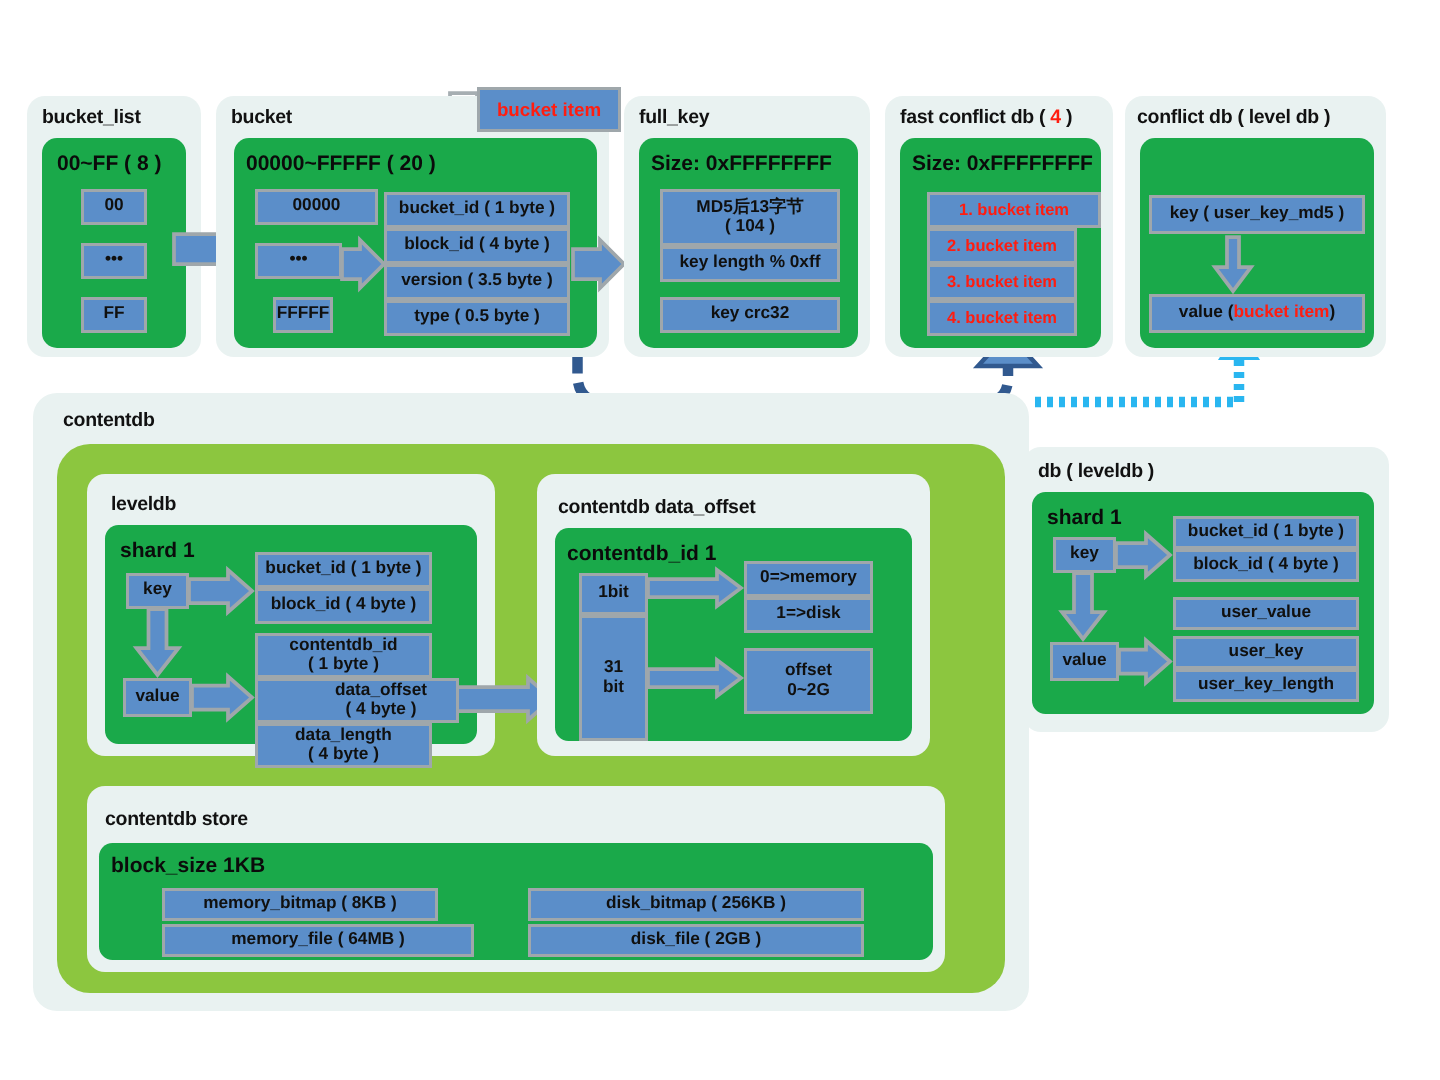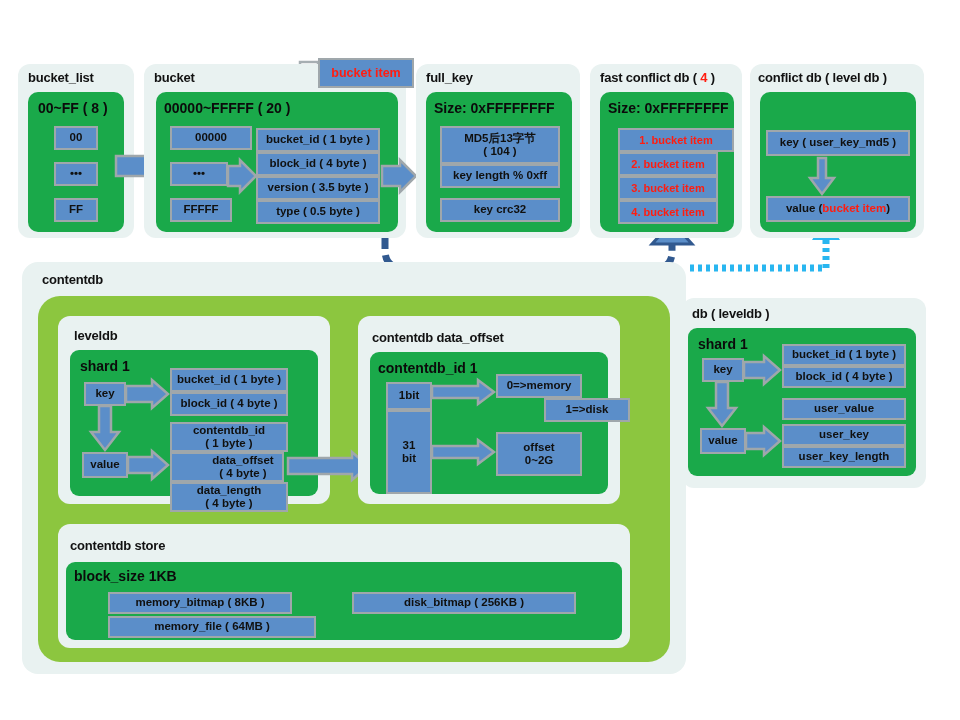--- a/index.html
+++ b/index.html
@@ -108,21 +108,21 @@
       <polygon points="116,156 148,156 148,150 164,166 148,182 148,176 116,176" fill="#5b8ec9" stroke="#9fa7ab" stroke-width="2.5"></polygon>
     </g>
   </svg>
 
   <div class="panel" style="left:144px;top:64px;width:262px;height:174px;"></div>
   <div class="panel-title" style="left:154px;top:70px;">bucket</div>
   <div class="green" style="left:156px;top:92px;width:242px;height:140px;"></div>
   <div class="green-title" style="left:164px;top:100px;">00000~FFFFF ( 20 )</div>
   <div class="bbox" style="left:170px;top:126px;width:82px;height:24px;">00000</div>
   <div class="bbox" style="left:170px;top:162px;width:58px;height:24px;">•••</div>
-  <div class="bbox" style="left:170px;top:198px;width:62px;height:24px;">FFFFF</div>
+  <div class="bbox" style="left:182px;top:198px;width:40px;height:24px;">FFFFF</div>
 
   <svg class="overlay">
     <polygon points="228,166 240,166 240,160 256,176 240,192 240,186 228,186" fill="#5b8ec9" stroke="#9fa7ab" stroke-width="2.5"></polygon>
   </svg>
 
   <div class="bbox" style="left:256px;top:128px;width:124px;height:24px;">bucket_id ( 1 byte )</div>
   <div class="bbox" style="left:256px;top:152px;width:124px;height:24px;">block_id ( 4 byte )</div>
   <div class="bbox" style="left:256px;top:176px;width:124px;height:24px;">version ( 3.5 byte )</div>
   <div class="bbox" style="left:256px;top:200px;width:124px;height:24px;">type ( 0.5 byte )</div>
 
@@ -186,52 +186,53 @@
     <polygon points="128,457 152,457 152,451 168,465 152,479 152,473 128,473" fill="#5b8ec9" stroke="#9fa7ab" stroke-width="2.5"></polygon>
 
     <polygon points="288,458 352,458 352,452 368,466 352,480 352,474 288,474" fill="#5b8ec9" stroke="#9fa7ab" stroke-width="2.5"></polygon>
   </svg>
 
   <div class="bbox" style="left:170px;top:368px;width:118px;height:24px;">bucket_id ( 1 byte )</div>
   <div class="bbox" style="left:170px;top:392px;width:118px;height:24px;">block_id ( 4 byte )</div>
 
   <div class="bbox" style="left:170px;top:422px;width:118px;height:30px;">contentdb_id
 ( 1 byte )</div>
-  <div class="bbox" style="left:170px;top:452px;width:114px;height:30px;padding-left:32px;">data_offset
+  <div class="bbox" style="left:170px;top:452px;width:136px;height:30px;padding-left:32px;">data_offset
 ( 4 byte )</div>
   <div class="bbox" style="left:170px;top:482px;width:118px;height:30px;">data_length
 ( 4 byte )</div>
 
   <div class="panel" style="left:358px;top:316px;width:262px;height:188px;"></div>
   <div class="panel-title" style="left:372px;top:330px;">contentdb data_offset</div>
   <div class="green sq" style="left:370px;top:352px;width:238px;height:142px;"></div>
   <div class="green-title" style="left:378px;top:360px;">contentdb_id 1</div>
 
   <div class="bbox" style="left:386px;top:382px;width:46px;height:28px;">1bit</div>
   <div class="bbox" style="left:386px;top:410px;width:46px;height:84px;">31
 bit</div>
 
   <svg class="overlay">
     <polygon points="432,386 478,386 478,380 494,392 478,404 478,398 432,398" fill="#5b8ec9" stroke="#9fa7ab" stroke-width="2.5"></polygon>
     <polygon points="432,446 478,446 478,440 494,452 478,464 478,458 432,458" fill="#5b8ec9" stroke="#9fa7ab" stroke-width="2.5"></polygon>
   </svg>
 
   <div class="bbox" style="left:496px;top:374px;width:86px;height:24px;text-align:center;">0=&gt;memory</div>
-  <div class="bbox" style="left:496px;top:398px;width:86px;height:24px;margin-left:48px;">1=&gt;disk</div>
+  <div class="bbox" style="left:496px;top:398px;width:86px;height:24px;">1=&gt;disk</div>
   <div class="bbox" style="left:496px;top:432px;width:86px;height:44px;">offset
 0~2G</div>
 
   <div class="panel" style="left:58px;top:524px;width:572px;height:124px;"></div>
   <div class="panel-title" style="left:70px;top:538px;">contentdb store</div>
   <div class="green sq" style="left:66px;top:562px;width:556px;height:78px;"></div>
   <div class="green-title" style="left:74px;top:568px;">block_size 1KB</div>
 
   <div class="bbox" style="left:108px;top:592px;width:184px;height:22px;">memory_bitmap ( 8KB )</div>
   <div class="bbox" style="left:108px;top:616px;width:208px;height:22px;">memory_file ( 64MB )</div>
   <div class="bbox" style="left:352px;top:592px;width:224px;height:22px;">disk_bitmap ( 256KB )</div>
+  <div class="bbox" style="left:352px;top:616px;width:224px;height:22px;">disk_file ( 2GB )</div>
 
   <div class="panel" style="left:682px;top:298px;width:244px;height:190px;"></div>
   <div class="panel-title" style="left:692px;top:306px;">db ( leveldb )</div>
   <div class="green sq" style="left:688px;top:328px;width:228px;height:148px;"></div>
   <div class="green-title" style="left:698px;top:336px;">shard 1</div>
 
   <div class="bbox" style="left:702px;top:358px;width:42px;height:24px;">key</div>
   <div class="bbox" style="left:700px;top:428px;width:46px;height:26px;">value</div>
 
   <svg class="overlay">

